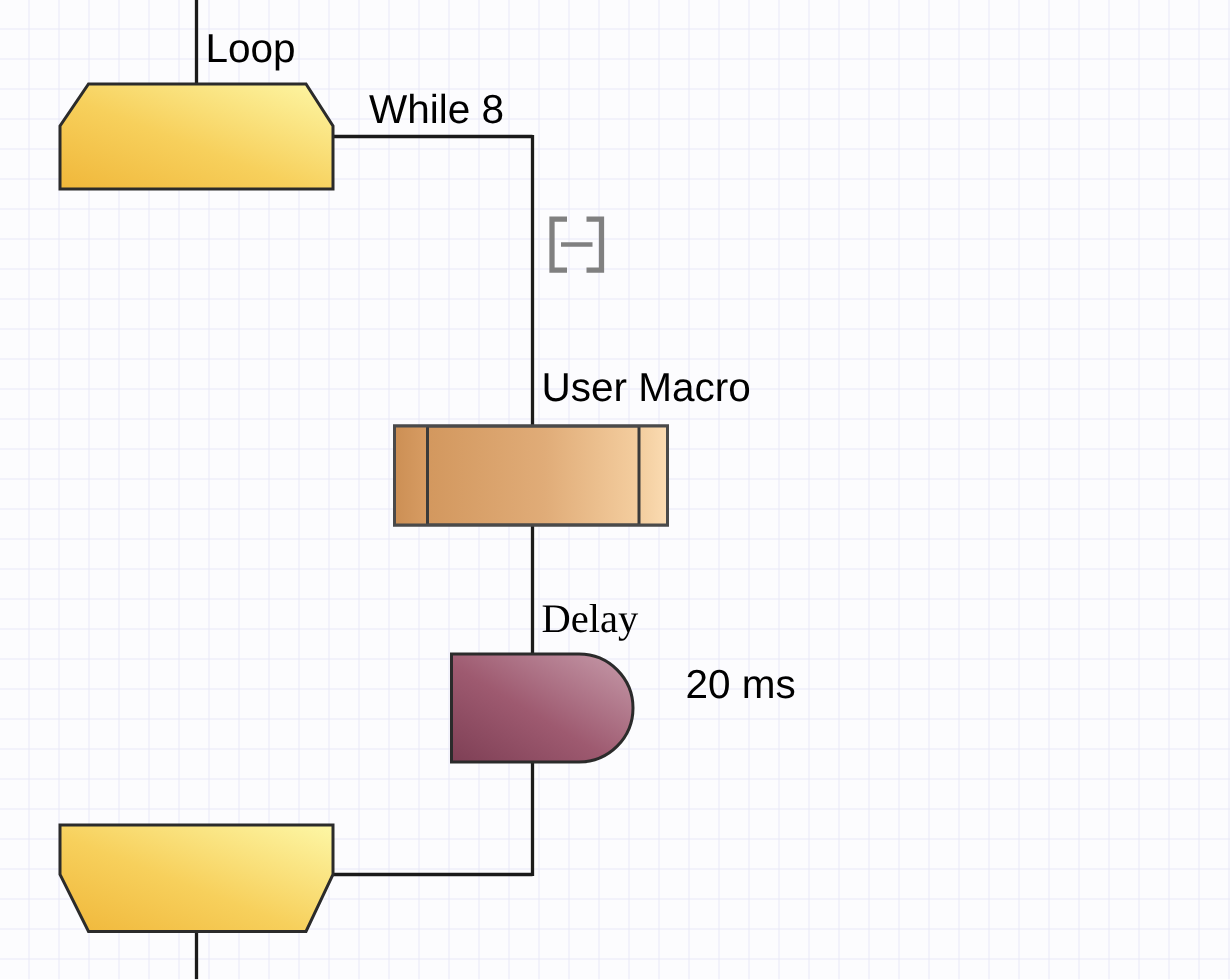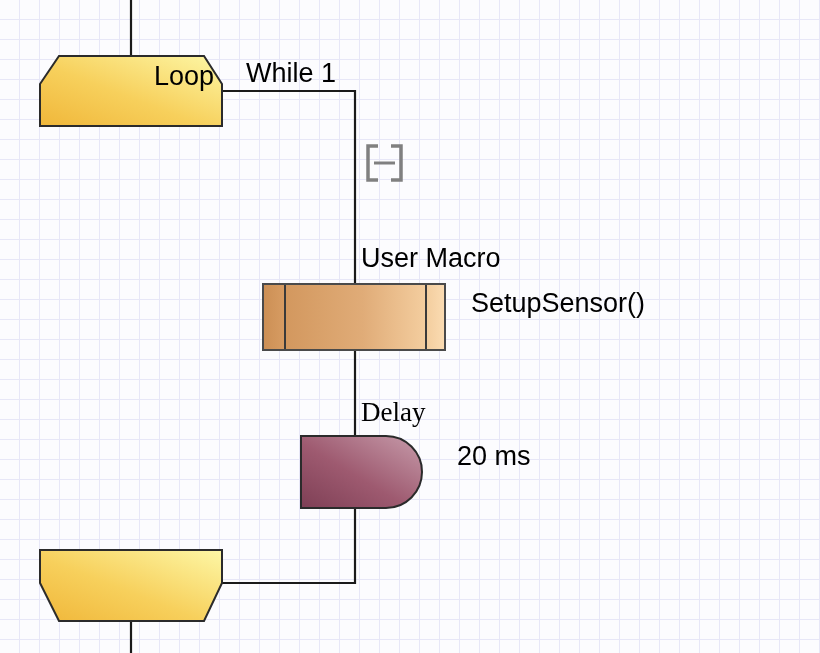--- a/index.html
+++ b/index.html
@@ -109,25 +109,24 @@
 
     <polygon points="40,550 222,550 222,583 204,621 59,621 40,583" fill="url(#gradLoop2)" stroke="#2b2b2b" stroke-width="2"></polygon>
 
     <g>
       <path d="M 378 146 L 368 146 L 368 180 L 378 180" fill="none" stroke="#808080" stroke-width="3.5"></path>
       <path d="M 391 146 L 401 146 L 401 180 L 391 180" fill="none" stroke="#808080" stroke-width="3.5"></path>
       <line x1="374" y1="163" x2="395" y2="163" stroke="#808080" stroke-width="3"></line>
     </g>
   </svg>
 
-  <div class="node-label" style="left:154px; top:19px;margin-top:44px;">Loop</div>
+  <div class="node-label" style="left:137px; top:19px;">Loop</div>
 
-  <div class="param-label" style="left:246px; top:60px;">While 1</div>
+  <div class="param-label" style="left:246px; top:60px;">While 8</div>
 
   <div class="node-label" style="left:361px; top:245px;text-align:right;">User Macro</div>
 
-  <div class="param-label" style="left:471px; top:290px;">SetupSensor()</div>
 
   <div class="node-label" style="left:361px; top:399px;font-family:Liberation Serif, serif;">Delay</div>
 
   <div class="param-label" style="left:457px; top:443px;">20 ms</div>
 
 </div>
 
 </body></html>

